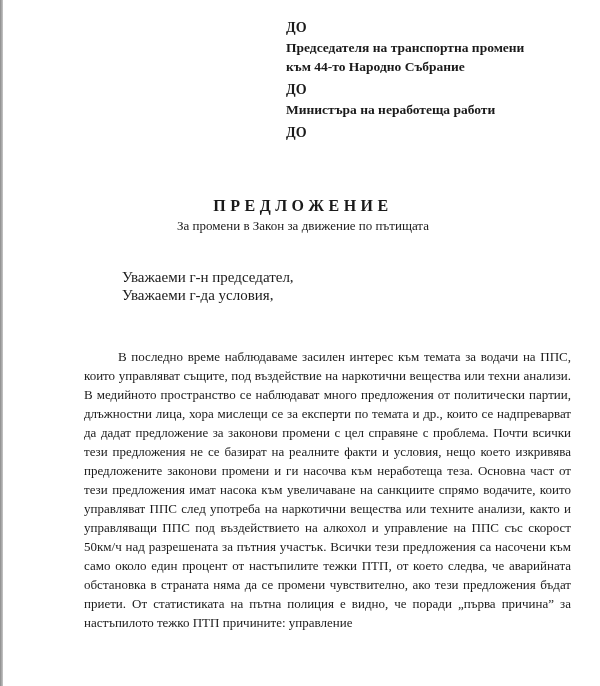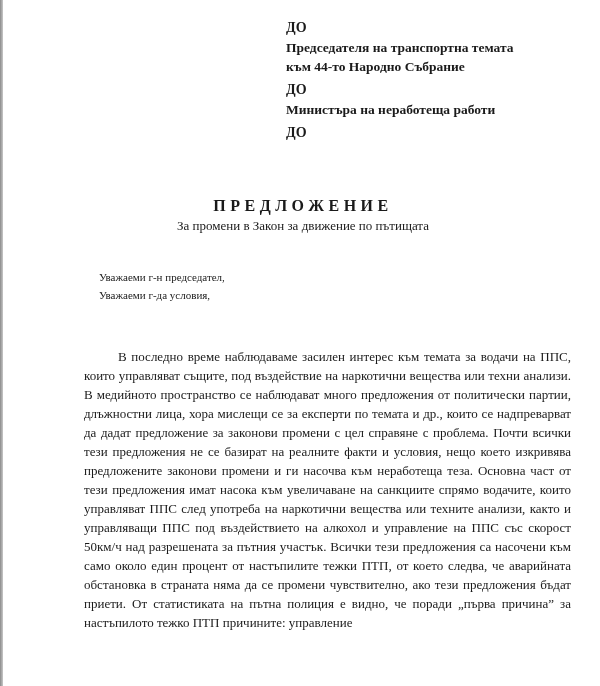--- a/index.html
+++ b/index.html
@@ -62,23 +62,23 @@
       position: absolute;
       left: 0;
       width: 600px;
       top: 217px;
       text-align: center;
       font-size: 13px;
       line-height: 18px;
     }
     .salutation {
       position: absolute;
-      left: 96px;
+      left: 119px;
       top: 268px;
-      font-size: 11px;
+      font-size: 15px;
       line-height: 18px;
     }
     .body-text {
       position: absolute;
       left: 73px;
       top: 339px;
       width: 487px;
       font-size: 13px;
       line-height: 19px;
       text-align: justify;
@@ -89,21 +89,21 @@
 </head>
 <body>
 
 <div class="left-edge"></div>
 
 <div class="page">
 
   <div class="addressee-block">
     <div>
       <div class="addr-to">ДО</div>
-      <div class="addr-line">Председателя на транспортна темата</div>
+      <div class="addr-line">Председателя на транспортна промени</div>
       <div class="addr-line">към 44-то Народно Събрание</div>
     </div>
     <div>
       <div class="addr-to">ДО</div>
       <div class="addr-line">Министъра на неработеща работи</div>
     </div>
     <div>
       <div class="addr-to">ДО</div>
     </div>
   </div>

